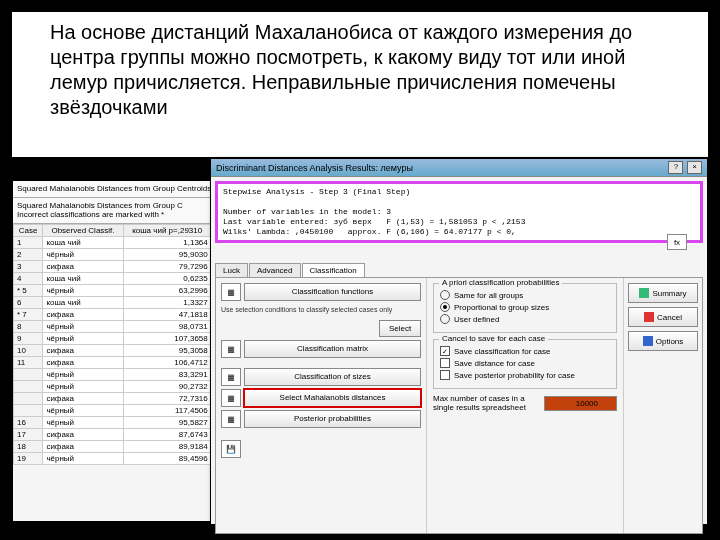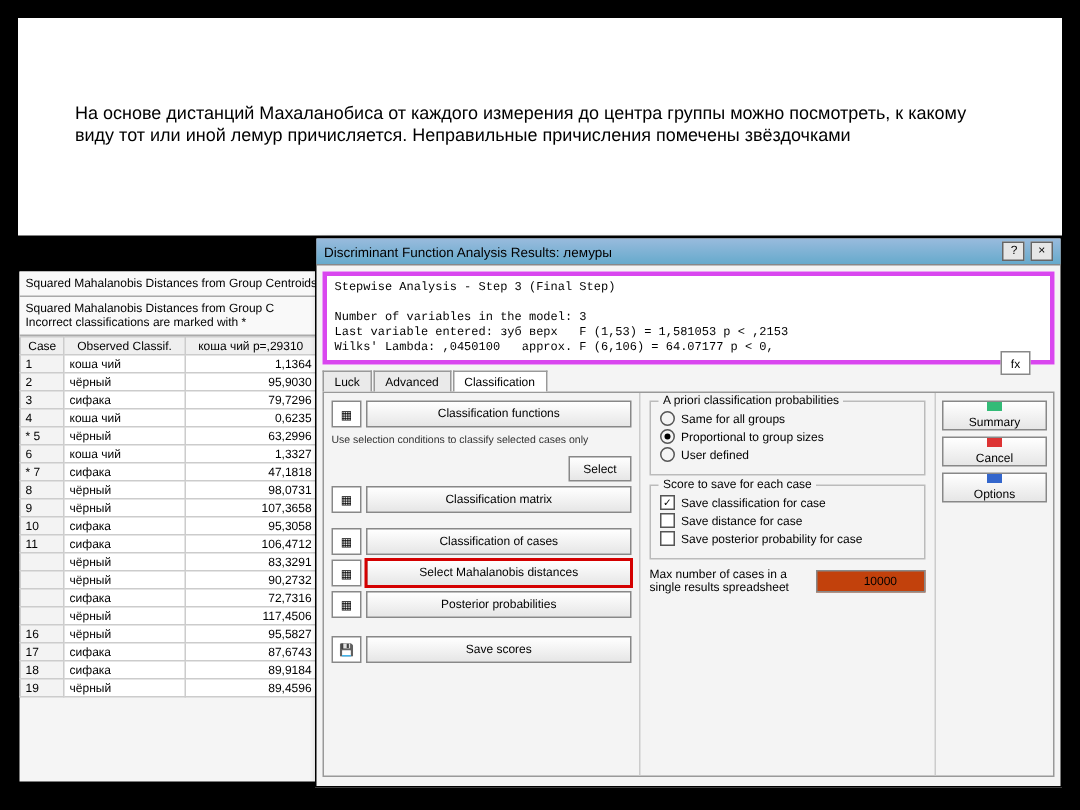--- a/index.html
+++ b/index.html
@@ -10,25 +10,24 @@
     font-family: Arial, sans-serif;
     overflow: hidden;
     position: relative;
   }
   .slide-text {
     position: absolute;
     top: 20px;
     left: 50px;
     right: 50px;
     color: #000;
-    font-size: 12px;
+    font-size: 20px;
     line-height: 1.25;
     z-index: 1;
     background: transparent;
-    margin-top: 48px;
   }
   
   .white-band {
     position: absolute;
     top: 12px;
     left: 12px;
     right: 12px;
     height: 145px;
     background: #fff;
     z-index: 0;
@@ -142,20 +141,21 @@
   .tab {
     padding: 2px 7px;
     border: 1px solid #999;
     border-bottom: none;
     background: #eaeaea;
     margin-right: 1px;
   }
   .tab.active {
     background: #fff;
     font-weight: normal;
+    margin-top: 16px;
   }
   .dlg-body {
     display: flex;
     margin: 0 4px 4px 4px;
     border: 1px solid #999;
     background: #f4f4f4;
     height: 255px;
   }
   .col-left {
     flex: 0 0 200px;
@@ -276,21 +276,20 @@
   }
   .side-btn {
     height: 18px;
     background: linear-gradient(#fff,#e6e6e6);
     border: 1px solid #888;
     font-size: 8px;
     display: flex;
     align-items: center;
     justify-content: center;
     gap: 3px;
-    flex-direction: column;
   }
   .side-btn .ic {
     width: 10px; height: 10px; display: inline-block;
   }
   .ic-sum { background: #3b7; }
   .ic-x   { background: #d33; }
   .ic-opt { background: #36c; }
   .amp-icon {
     position: absolute;
     top: 75px;
@@ -461,21 +460,21 @@
           <td>89,4596</td>
           <td>1,5650</td>
           <td>0,9750</td>
         </tr>
       </tbody>
   </table>
 </div>
 
 <div class="front-dialog">
   <div class="dlg-title">
-    <span>Discriminant Function Analysis Results: лемуры</span>
+    <span>Discriminant Distances Analysis Results: лемуры</span>
     <span class="title-btns">
       <span>?</span>
       <span>×</span>
     </span>
   </div>
   <div class="info">Stepwise Analysis - Step 3 (Final Step)
 
 Number of variables in the model: 3
 Last variable entered: зуб верх   F (1,53) = 1,581053 p &lt; ,2153
 Wilks' Lambda: ,0450100   approx. F (6,106) = 64.07177 p &lt; 0,</div>
@@ -496,55 +495,54 @@
       </div>
       <div class="hint">Use selection conditions to classify selected cases only</div>
       <div style="text-align:right"><div class="sel-btn">Select</div></div>
       <div class="btn-row">
         <span class="mini-icon">▦</span>
         <div class="long-btn">Classification matrix</div>
       </div>
       <div style="height:4px"></div>
       <div class="btn-row">
         <span class="mini-icon">▦</span>
-        <div class="long-btn">Classification of cases</div>
+        <div class="long-btn">Classification of sizes</div>
       </div>
       <div class="btn-row">
         <span class="mini-icon">▦</span>
         <div class="long-btn hl">Select Mahalanobis distances</div>
       </div>
       <div class="btn-row">
         <span class="mini-icon">▦</span>
         <div class="long-btn">Posterior probabilities</div>
       </div>
       <div style="height:6px"></div>
       <div class="btn-row">
         <span class="mini-icon">💾</span>
-        <div class="long-btn">Save scores</div>
       </div>
     </div>
 
     <div class="col-mid">
       <div class="grp">
         <div class="grp-title">A priori classification probabilities</div>
         <div class="radio-row">
             <span class="radio"></span>
             <span>Same for all groups</span>
           </div>
         <div class="radio-row">
             <span class="radio sel"></span>
             <span>Proportional to group sizes</span>
           </div>
         <div class="radio-row">
             <span class="radio"></span>
             <span>User defined</span>
           </div>
       </div>
       <div class="grp">
-        <div class="grp-title">Score to save for each case</div>
+        <div class="grp-title">Cancel to save for each case</div>
         <div class="chk-row">
             <span class="chk sel"></span>
             <span>Save classification for case</span>
           </div>
         <div class="chk-row">
             <span class="chk"></span>
             <span>Save distance for case</span>
           </div>
         <div class="chk-row">
             <span class="chk"></span>

